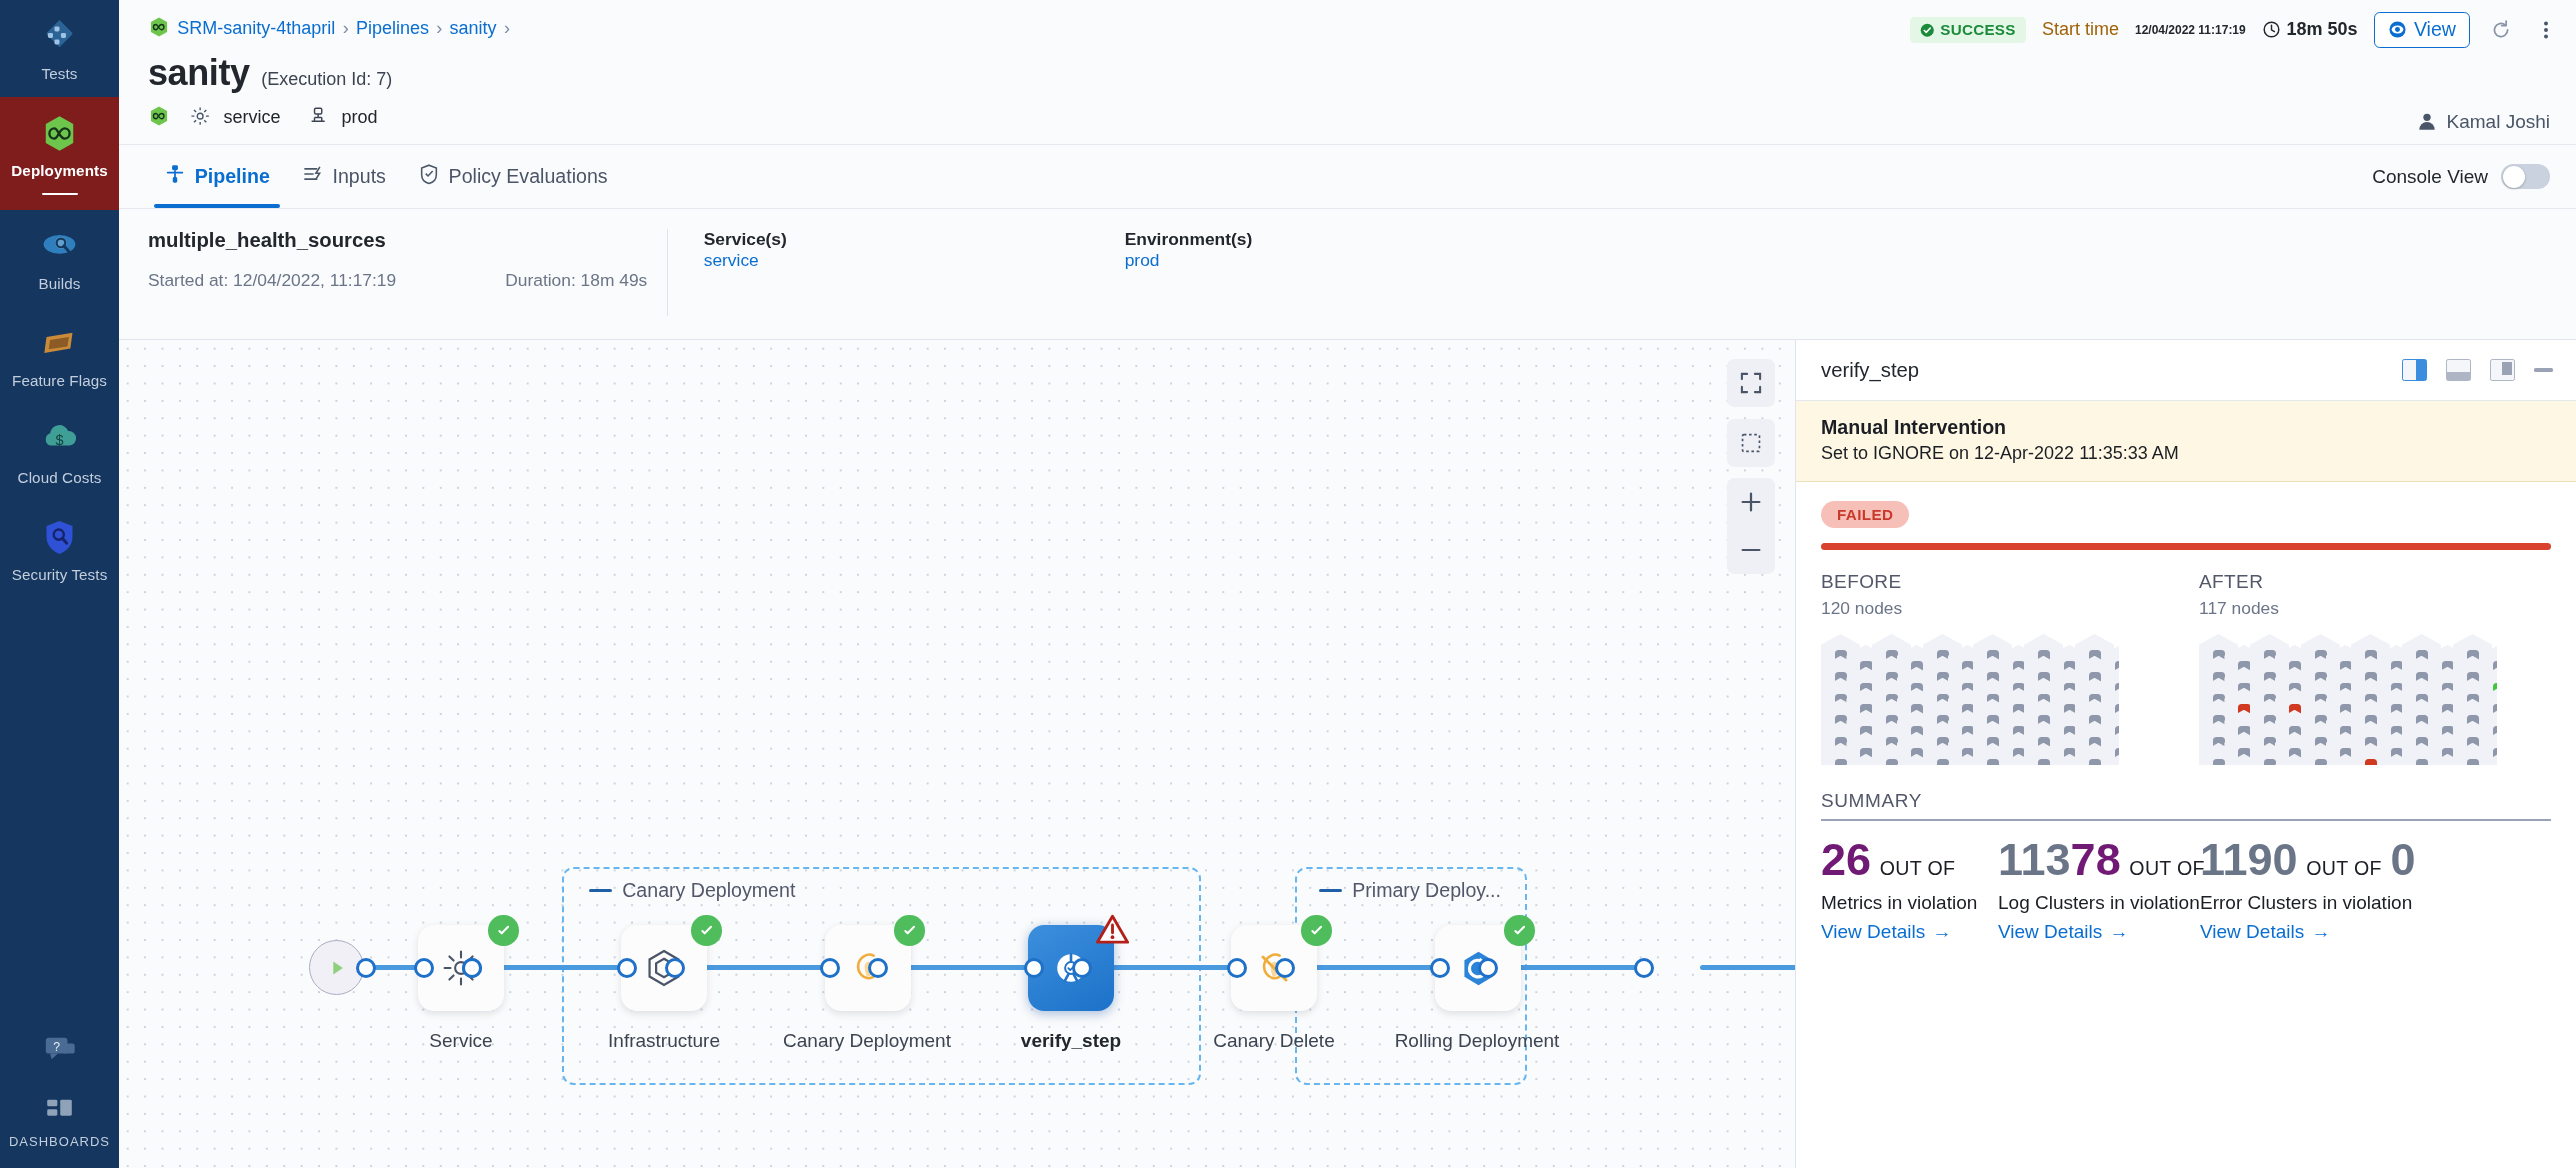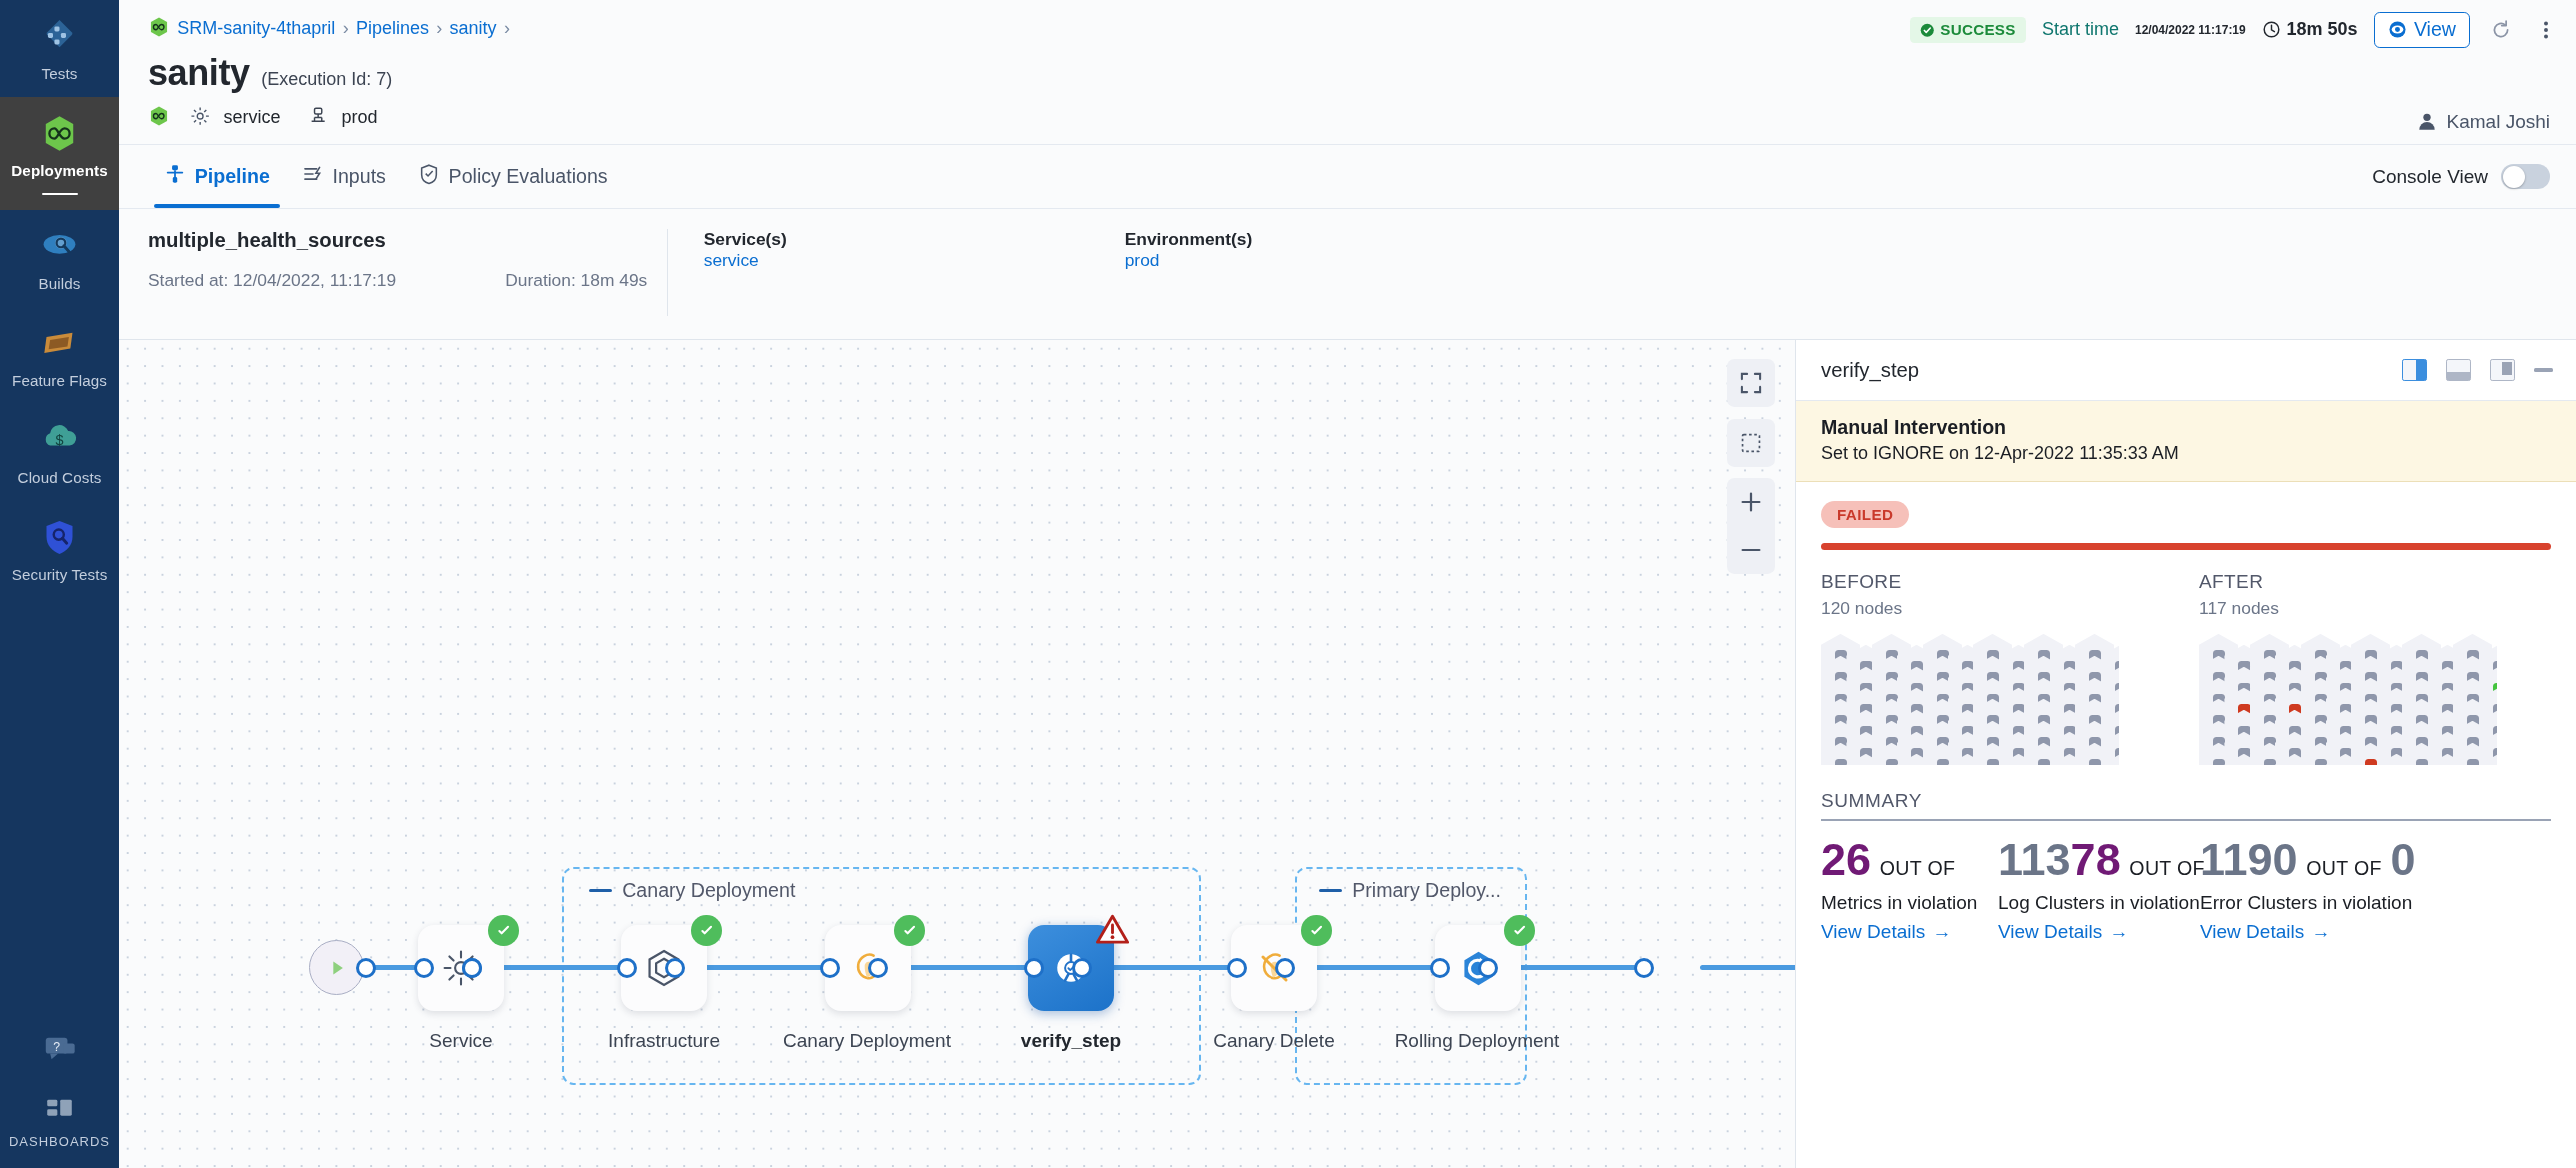--- a/index.html
+++ b/index.html
@@ -15,21 +15,21 @@
     width: 119px; height: 1169px;
     background: #0b1a2e;
     display: flex; flex-direction: column; align-items: center;
     flex: 0 0 119px;
   }
   .side-item {
     width: 119px; padding: 17.4px 2.9px 14.5px; text-align: center;
     background: #15365f; color: #c3cedd;
     display: flex; flex-direction: column; align-items: center; gap: 8.7px;
   }
-  .side-item.active { background: #404040; color: #ffffff; }
+  .side-item.active { background: #7f1d1d; color: #ffffff; }
   .side-item.active .side-label { font-weight: bold; }
   .side-label { font-size: 15.2px; line-height: 17.4px; letter-spacing: 0.1px; }
   .side-icon { width: 39px; height: 39px; display:block; }
   .active-underline { width: 36px; height: 2.9px; background: #fff; border-radius: 1.5px; margin-top: 4.4px; }
   .side-spacer { flex: 1 1 auto; width: 119px; background: #15365f; }
   .side-bottom { width:119px; background:#15365f; display:flex; flex-direction:column; align-items:center; }
   .dash-label { font-size: 13px; letter-spacing: 1px; color:#c3cedd; padding: 4.4px 0 16px; }
 
   
   .main { flex: 1 1 auto; height: 1169px; display: flex; flex-direction: column; background:#fafbfc; min-width:0;}
@@ -40,21 +40,21 @@
   .crumb-link { color:#0a6ed1; font-size:18px; }
   .crumb-sep { color:#7a8ba3; font-size: 18px; }
   .title-row { position:absolute; left: 29px; top: 52px; display:flex; align-items:baseline; gap:11.6px;}
   .title-main { font-size: 36px; font-weight: bold; color:#22272e; letter-spacing:-0.4px;}
   .title-sub { font-size: 18px; color:#3c4452; }
   .meta-row { position:absolute; left: 29px; top: 105px; display:flex; align-items:center; gap:13px; }
   .meta-text { font-size: 18px; color:#22272e; }
   .status-right { position:absolute; right: 16px; top: 11.6px; display:flex; align-items:center; gap:16px; }
   .badge-success { background:#e4f7e7; color:#1b8a3a; font-size:15.2px; font-weight:bold; letter-spacing:0.3px;
                    padding:4.4px 10.2px; border-radius:4.4px; display:flex; align-items:center; gap:5.8px;}
-  .lbl-muted { font-size:18px; color:#0f766e; }
+  .lbl-muted { font-size:18px; color:#a16207; }
   .lbl-strong { font-size:12px; color:#22272e; font-weight:bold; }
   .dur-chip { display:flex; align-items:center; gap:5.8px; font-size:18px; color:#22272e; font-weight:bold;}
   .view-btn { border:1.5px solid #0a6ed1; color:#0a6ed1; border-radius:5.8px; padding:5.8px 13px;
               font-size:19.6px; display:flex; align-items:center; gap:7.3px; background:#fff; }
   .icon-btn { width:29px; height:29px; display:flex; align-items:center; justify-content:center;}
   .user-row { position:absolute; right: 26px; top: 110px; display:flex; align-items:center; gap:8.7px;}
   .user-name { font-size:19px; color:#4a5568; }
 
   
   .tabbar { height:64px; background:#fafbfc; border-bottom:0.7px solid #e4e9f0; display:flex;

